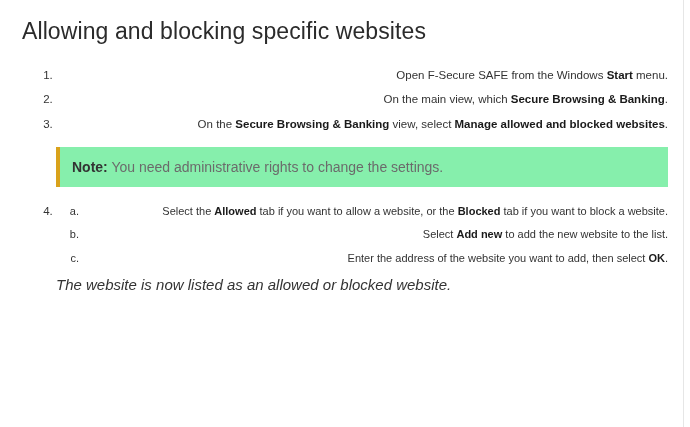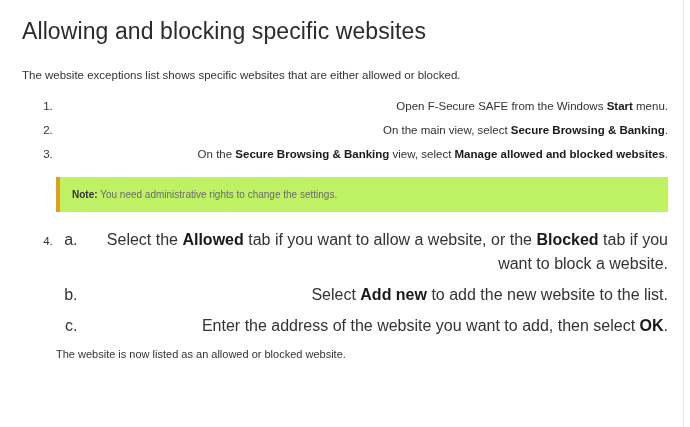--- a/index.html
+++ b/index.html
@@ -60,62 +60,62 @@
   }
   ol.steps > li {
     margin-bottom: 7px;
     padding-left: 4px;
     text-align: right;
   }
   ol.sub {
     list-style-type: lower-alpha;
     margin: 8px 0 0 0;
     padding-left: 22px;
-    font-size: 16px;
+    font-size: 11px;
     line-height: 1.5;
   }
   ol.sub > li {
     margin-bottom: 7px;
     padding-left: 4px;
   }
   .note {
-    background: #bef264;
+    background: #86efac;
     border-left: 4px solid #d9a21b;
     padding: 12px 14px 12px 12px;
     margin: 14px 0 16px 34px;
-    font-size: 10px;
+    font-size: 14px;
     color: #6b6b6b;
   }
   .note b {
     color: #333333;
   }
   b, strong {
     font-weight: bold;
     color: #1a1a1a;
   }
   .result-line {
-    font-size: 11px;
+    font-size: 15px;
     margin: 10px 0 20px 34px;
     color: #333333;
+    font-style: italic;
   }
 </style>
 </head>
 <body>
 
 <div class="page">
   <div class="edge-left"></div>
   <div class="edge-right"></div>
 
   <h1 class="title">Allowing and blocking specific websites</h1>
 
-  <p class="para">The website exceptions list shows specific websites that are either allowed or blocked.</p>
 
   <ol class="steps">
     <li><span>Open F-Secure SAFE from the Windows </span><b>Start</b><span> menu.</span></li>
-    <li><span>On the main view, select </span><b>Secure Browsing &amp; Banking</b><span>.</span></li>
+    <li><span>On the main view, which </span><b>Secure Browsing &amp; Banking</b><span>.</span></li>
     <li><span>On the </span><b>Secure Browsing &amp; Banking</b><span> view, select </span><b>Manage allowed and blocked websites</b><span>.</span></li>
   </ol>
 
   <div class="note">
     <b>Note:</b><span> You need administrative rights to change the settings.</span>
   </div>
 
   <ol class="steps" start="4">
     <li>
       <ol class="sub">

